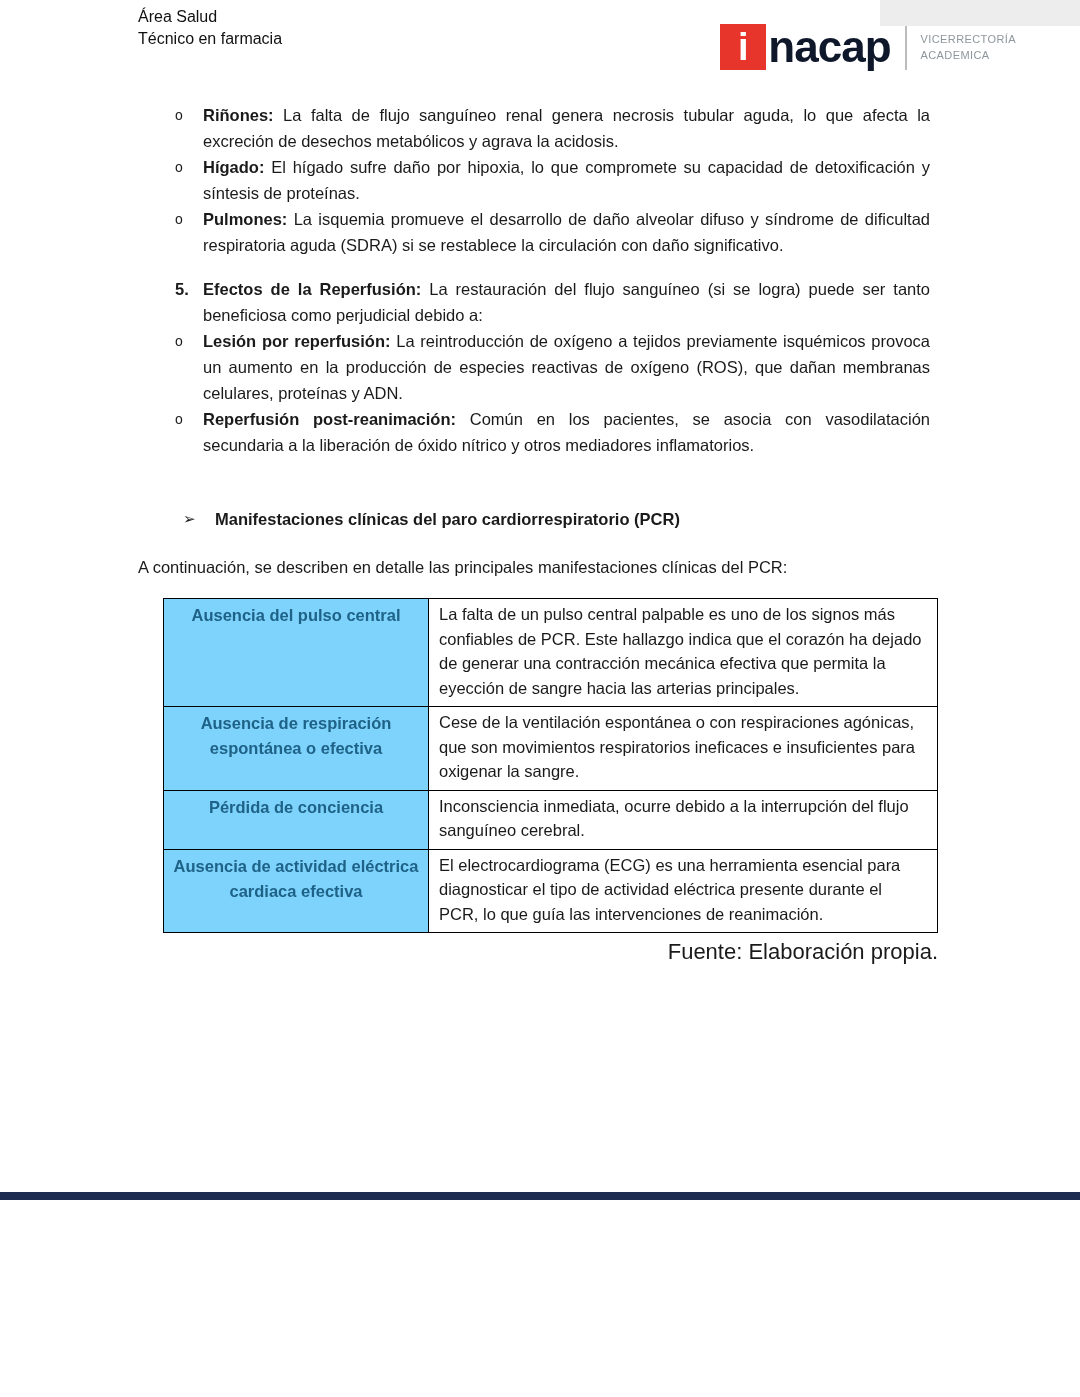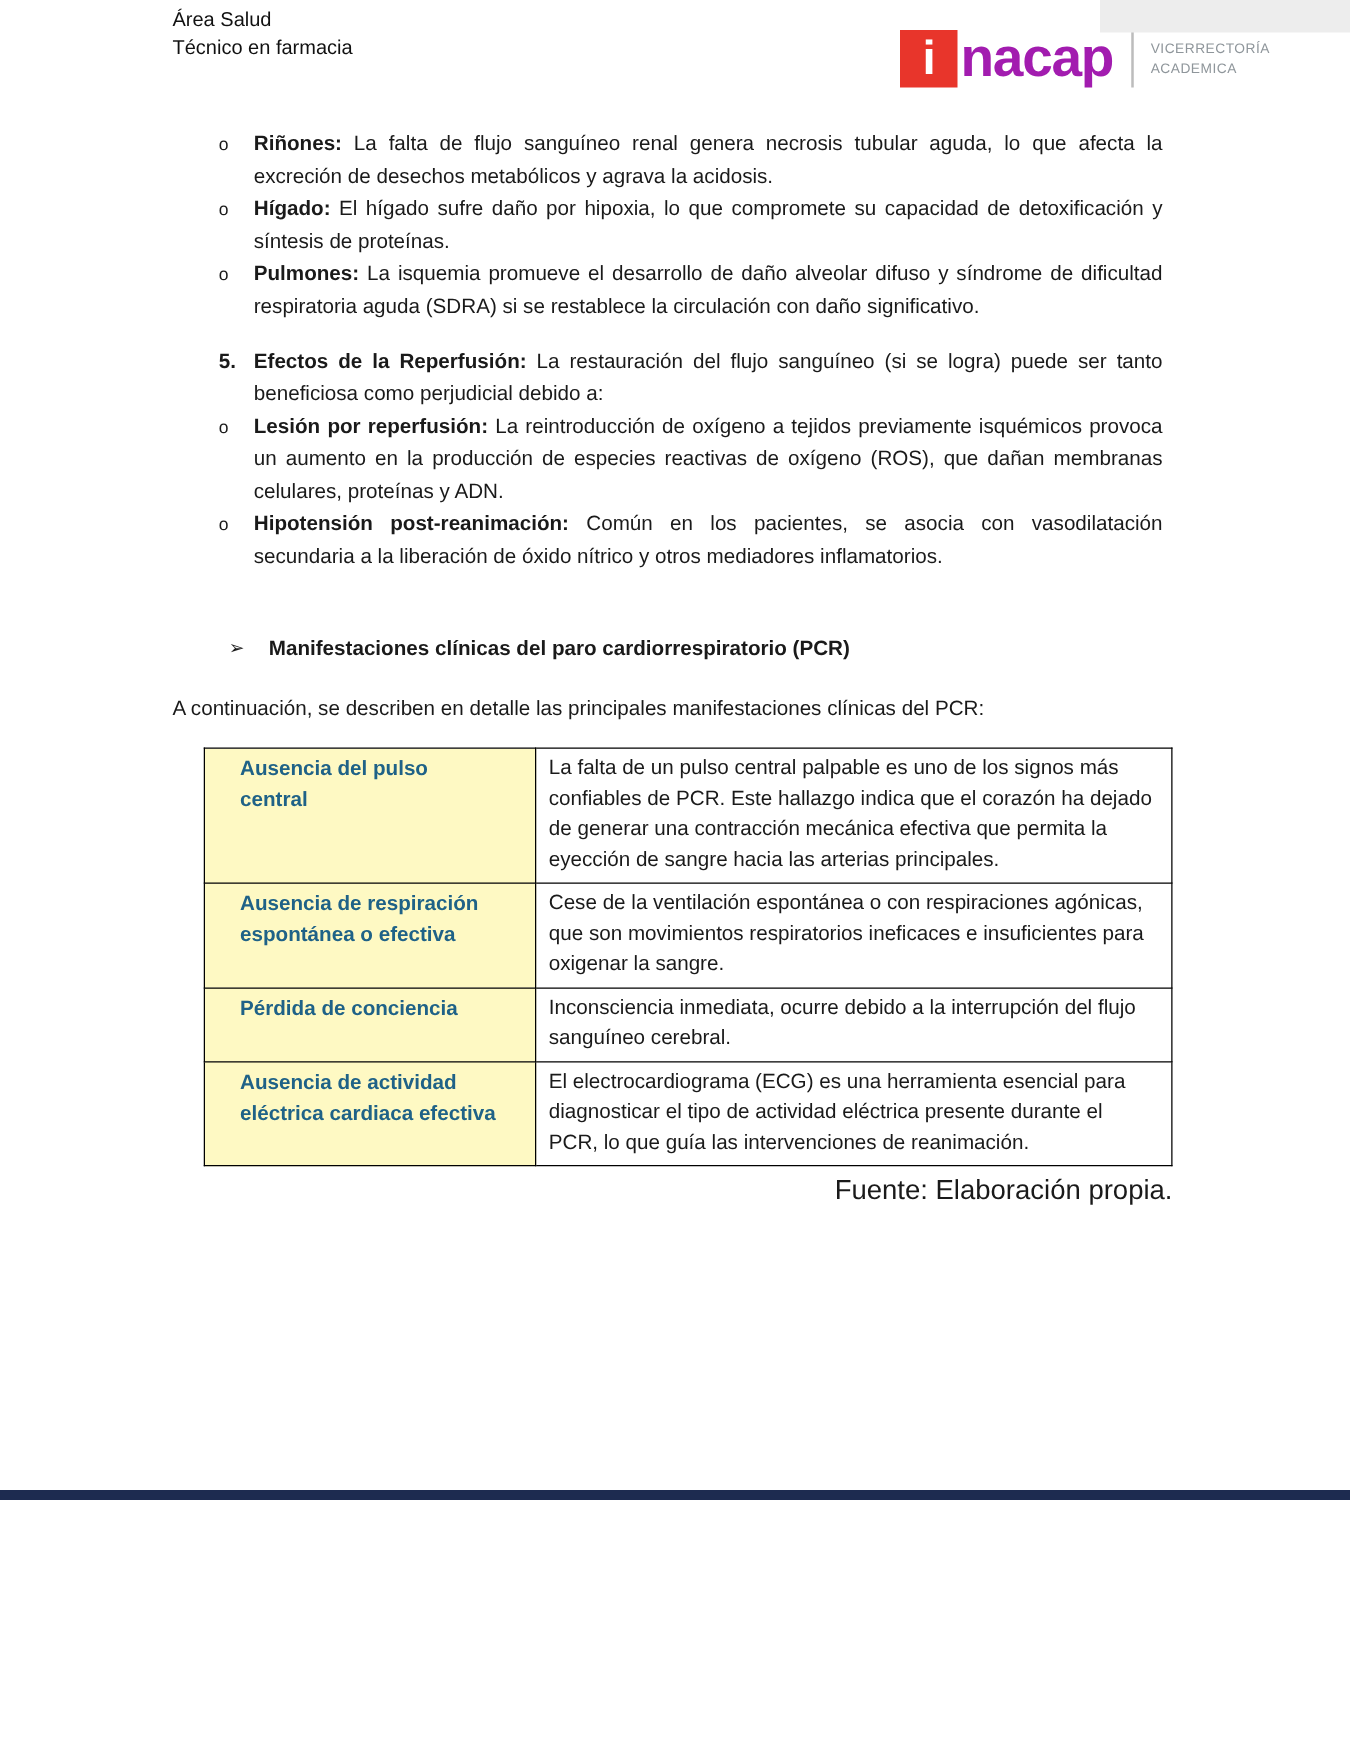--- a/index.html
+++ b/index.html
@@ -8,39 +8,39 @@
     position:relative; width:1080px; height:1200px; background:#ffffff;
     font-family:"Liberation Sans", sans-serif; color:#1a1a1a; overflow:hidden;
   }
   
   .corner-shade { position:absolute; top:0; right:0; width:200px; height:26px; background:#ededed; }
   .header { display:flex; justify-content:space-between; align-items:flex-start; padding:6px 64px 0 138px; height:92px; }
   .header-left { font-size:16px; line-height:22px; color:#111; }
   .logo { display:flex; align-items:center; gap:14px; margin-top:18px; }
   .logo-mark { display:flex; align-items:center; }
   .logo-i-box { width:46px; height:46px; background:#e8352b; color:#fff; display:flex; align-items:center; justify-content:center; font-weight:bold; font-size:38px; }
-  .logo-rest { font-size:44px; font-weight:bold; color:#a21caf; letter-spacing:-1px; line-height:46px; margin-left:2px; }
+  .logo-rest { font-size:44px; font-weight:bold; color:#0f172a; letter-spacing:-1px; line-height:46px; margin-left:2px; }
   .logo-divider { width:2px; height:46px; background:#bcbcbc; }
   .logo-right { font-size:11px; line-height:16px; color:#8f969b; letter-spacing:0.4px; }
   
   .content { padding:0 150px 0 138px; font-size:16.5px; line-height:26px; margin-top:10px; }
   .li { display:flex; }
   .li-marker { flex:0 0 28px; margin-left:37px; font-size:14px; line-height:26px; }
   .num-marker { flex:0 0 28px; margin-left:37px; font-weight:bold; }
   .li-body { flex:1; text-align:justify; }
   b { font-weight:bold; }
   .numbered { margin-top:18px; }
   .section-heading { display:flex; font-weight:bold; margin-left:45px; }
   .sh1 { margin-top:48px; }
   .arrow { flex:0 0 32px; font-weight:normal; font-size:15px; }
   .intro { margin-top:22px; }
   
   table.pcr { border-collapse:collapse; margin:18px 0 0 25px; width:775px; }
   table.pcr td { border:1px solid #000; vertical-align:top; font-size:16.5px; }
-  td.cell-label { width:265px; background:#fef9c3; color:#1f6287; font-weight:bold; text-align:left; padding:4px 28px 6px; line-height:25px; }
+  td.cell-label { width:265px; background:#7dd3fc; color:#1f6287; font-weight:bold; text-align:center; padding:4px 5px 6px; line-height:25px; }
   td.cell-desc { padding:3px 14px 6px 10px; line-height:24.5px; }
   .source-line { width:800px; text-align:right; margin-top:6px; font-size:22px; }
   
   .section2 { position:absolute; top:1208px; left:183px; right:120px; display:flex; font-weight:bold; font-size:16.5px; }
   .page-number { position:absolute; top:1262px; left:0; right:0; text-align:center; font-size:16.5px; }
   .footer-course { position:absolute; top:1288px; left:0; right:0; text-align:center; font-size:20px; }
   .microscope-wrap { position:absolute; top:1320px; left:0; right:0; display:flex; justify-content:center; }
   .bottom-bar { position:absolute; left:0; right:0; bottom:0; height:8px; background:#1d2b50; }
 </style>
 </head>
@@ -89,21 +89,21 @@
       <span class="num-marker">5.</span>
       <p class="li-body"><b>Efectos de la Reperfusión:</b> <span>La restauración del flujo sanguíneo (si se logra) puede ser tanto beneficiosa como perjudicial debido a:</span></p>
     </div>
 
     <div class="li">
       <span class="li-marker">o</span>
       <p class="li-body"><b>Lesión por reperfusión:</b> <span>La reintroducción de oxígeno a tejidos previamente isquémicos provoca un aumento en la producción de especies reactivas de oxígeno (ROS), que dañan membranas celulares, proteínas y ADN.</span></p>
     </div>
     <div class="li">
       <span class="li-marker">o</span>
-      <p class="li-body"><b>Hipotensión post-reanimación:</b> <span>Común en los pacientes, se asocia con vasodilatación secundaria a la liberación de óxido nítrico y otros mediadores inflamatorios.</span></p>
+      <p class="li-body"><b>Reperfusión post-reanimación:</b> <span>Común en los pacientes, se asocia con vasodilatación secundaria a la liberación de óxido nítrico y otros mediadores inflamatorios.</span></p>
     </div>
 
     <div class="section-heading sh1">
       <span class="arrow">➢</span>
       <span>Manifestaciones clínicas del paro cardiorrespiratorio (PCR)</span>
     </div>
 
     <p class="intro">A continuación, se describen en detalle las principales manifestaciones clínicas del PCR:</p>
 
     <table class="pcr">

